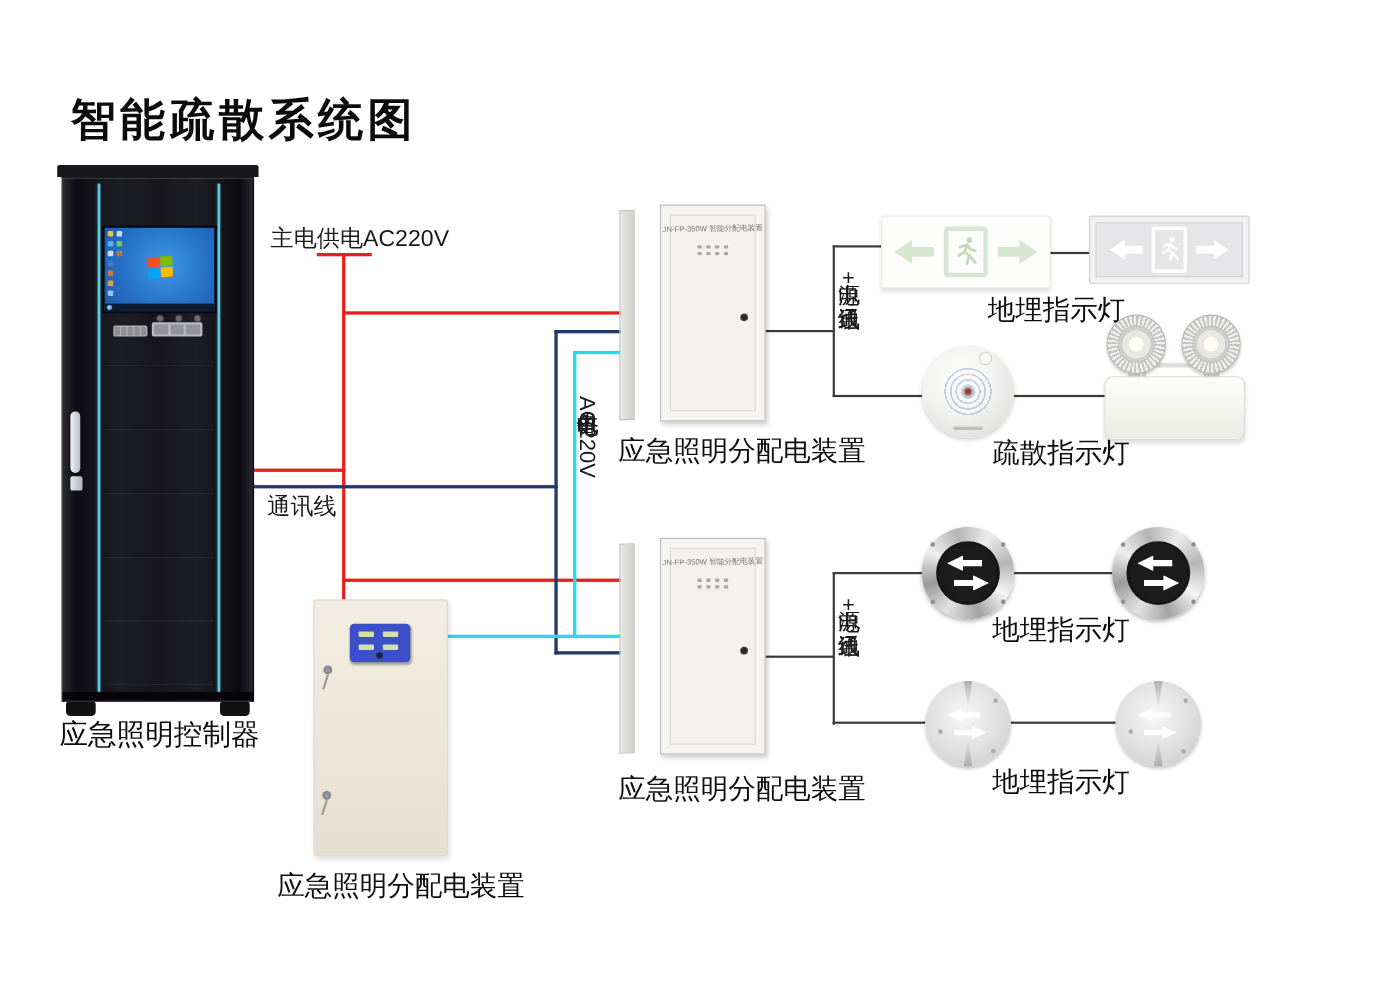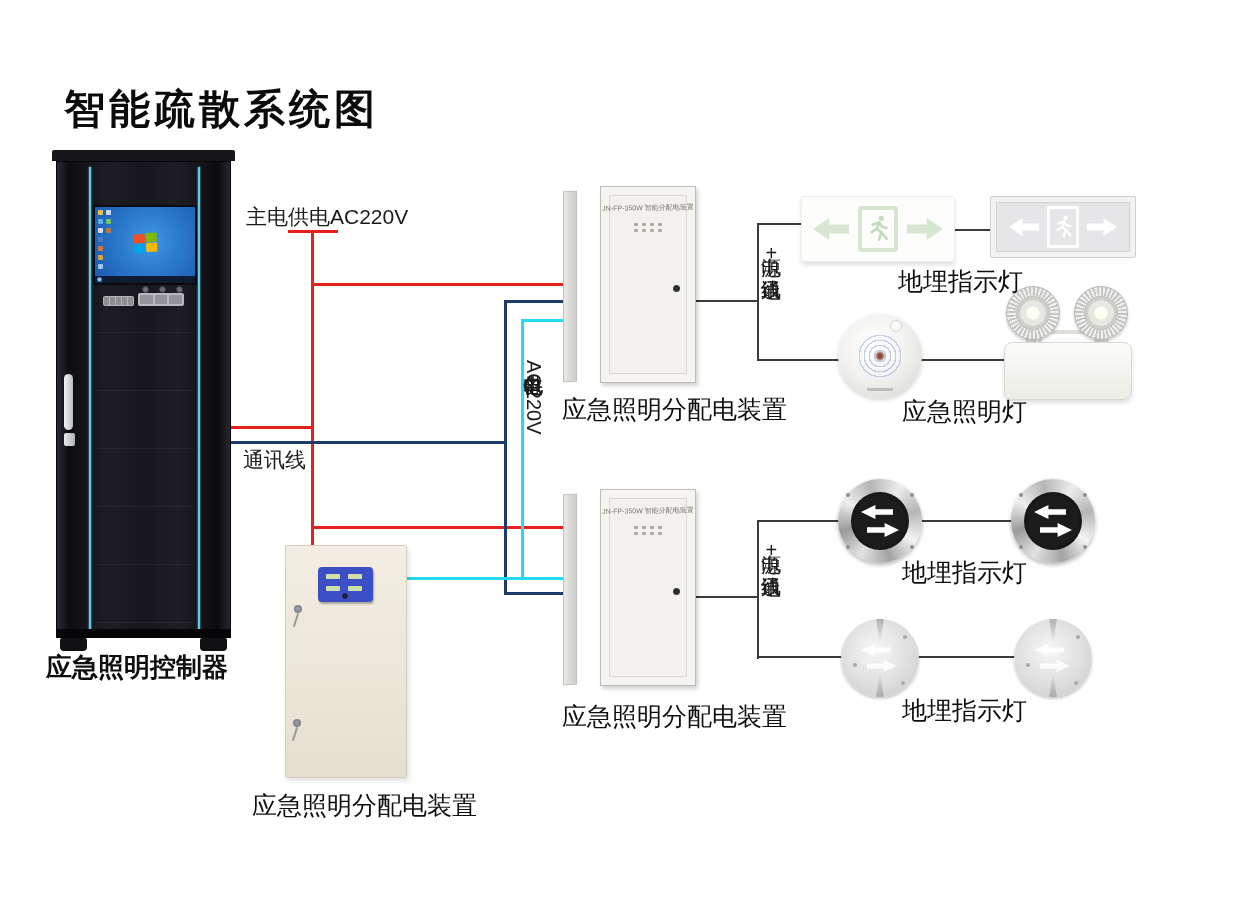--- a/index.html
+++ b/index.html
@@ -209,21 +209,21 @@
       <i></i>
       <i></i>
       <i></i>
     </div>
   <div class="cab-handle"></div>
   <div class="cab-latch"></div>
   <div class="cab-bottom"></div>
 </div>
 <div class="cab-foot" style="left:60px;"></div>
 <div class="cab-foot" style="left:200px;"></div>
-<div class="lbl bigcap" style="left:46px;top:650px;width:198px;text-align:left;font-size:26px;font-weight:bold;">应急照明控制器</div>
+<div class="lbl bigcap" style="left:46px;top:650px;width:198px;text-align:center;font-size:26px;">应急照明控制器</div>
 
 <div class="dbox" style="left:563px;top:186px;">
   <div class="side"></div>
   <div class="front">
     <div class="door"></div>
     <div class="model">JN-FP-350W 智能分配电装置</div>
     <div class="inds">
       <div class="row">
           <i></i>
           <i></i>
@@ -327,21 +327,21 @@
   <div class="stem" style="left:22px;"></div>
   <div class="stem" style="left:94px;"></div>
   <div class="head" style="left:2px;">
       <div class="inner"></div>
     </div>
   <div class="head" style="left:70px;">
       <div class="inner"></div>
     </div>
   <div class="body"></div>
 </div>
-<div class="lbl bigcap" style="left:902px;top:395px;">应急照明灯</div>
+<div class="lbl bigcap" style="left:902px;top:395px;">疏散指示灯</div>
 
 <div class="gblack" style="left:838px;top:479px;">
   <span class="screw" style="left:8px;top:14px;"></span>
     <span class="screw" style="right:8px;top:14px;"></span>
   <span class="screw" style="left:8px;bottom:14px;"></span>
     <span class="screw" style="right:8px;bottom:14px;"></span>
   <div class="face">
     <span class="garrow arrowL" style="left:10px;top:13px;width:32px;height:14px;background:#fff;"></span>
     <span class="garrow arrowR" style="left:16px;top:31px;width:32px;height:14px;background:#fff;"></span>
   </div>

